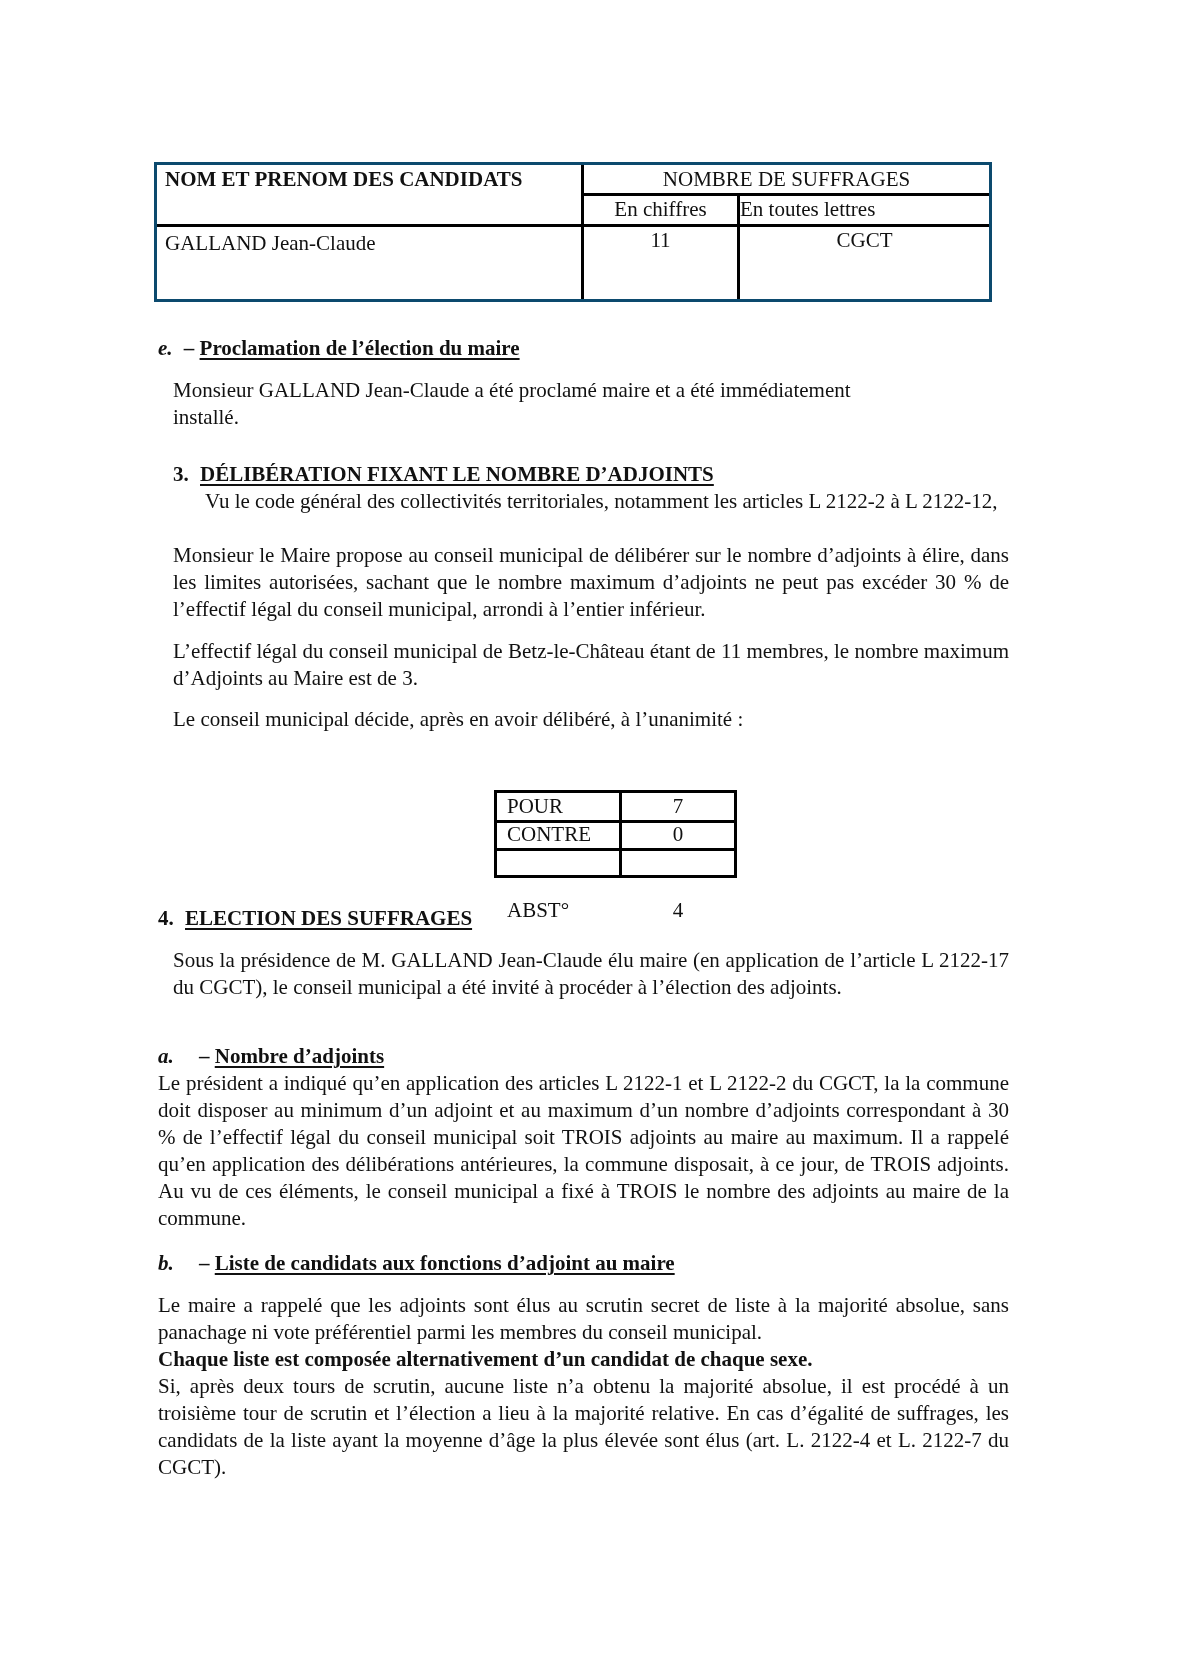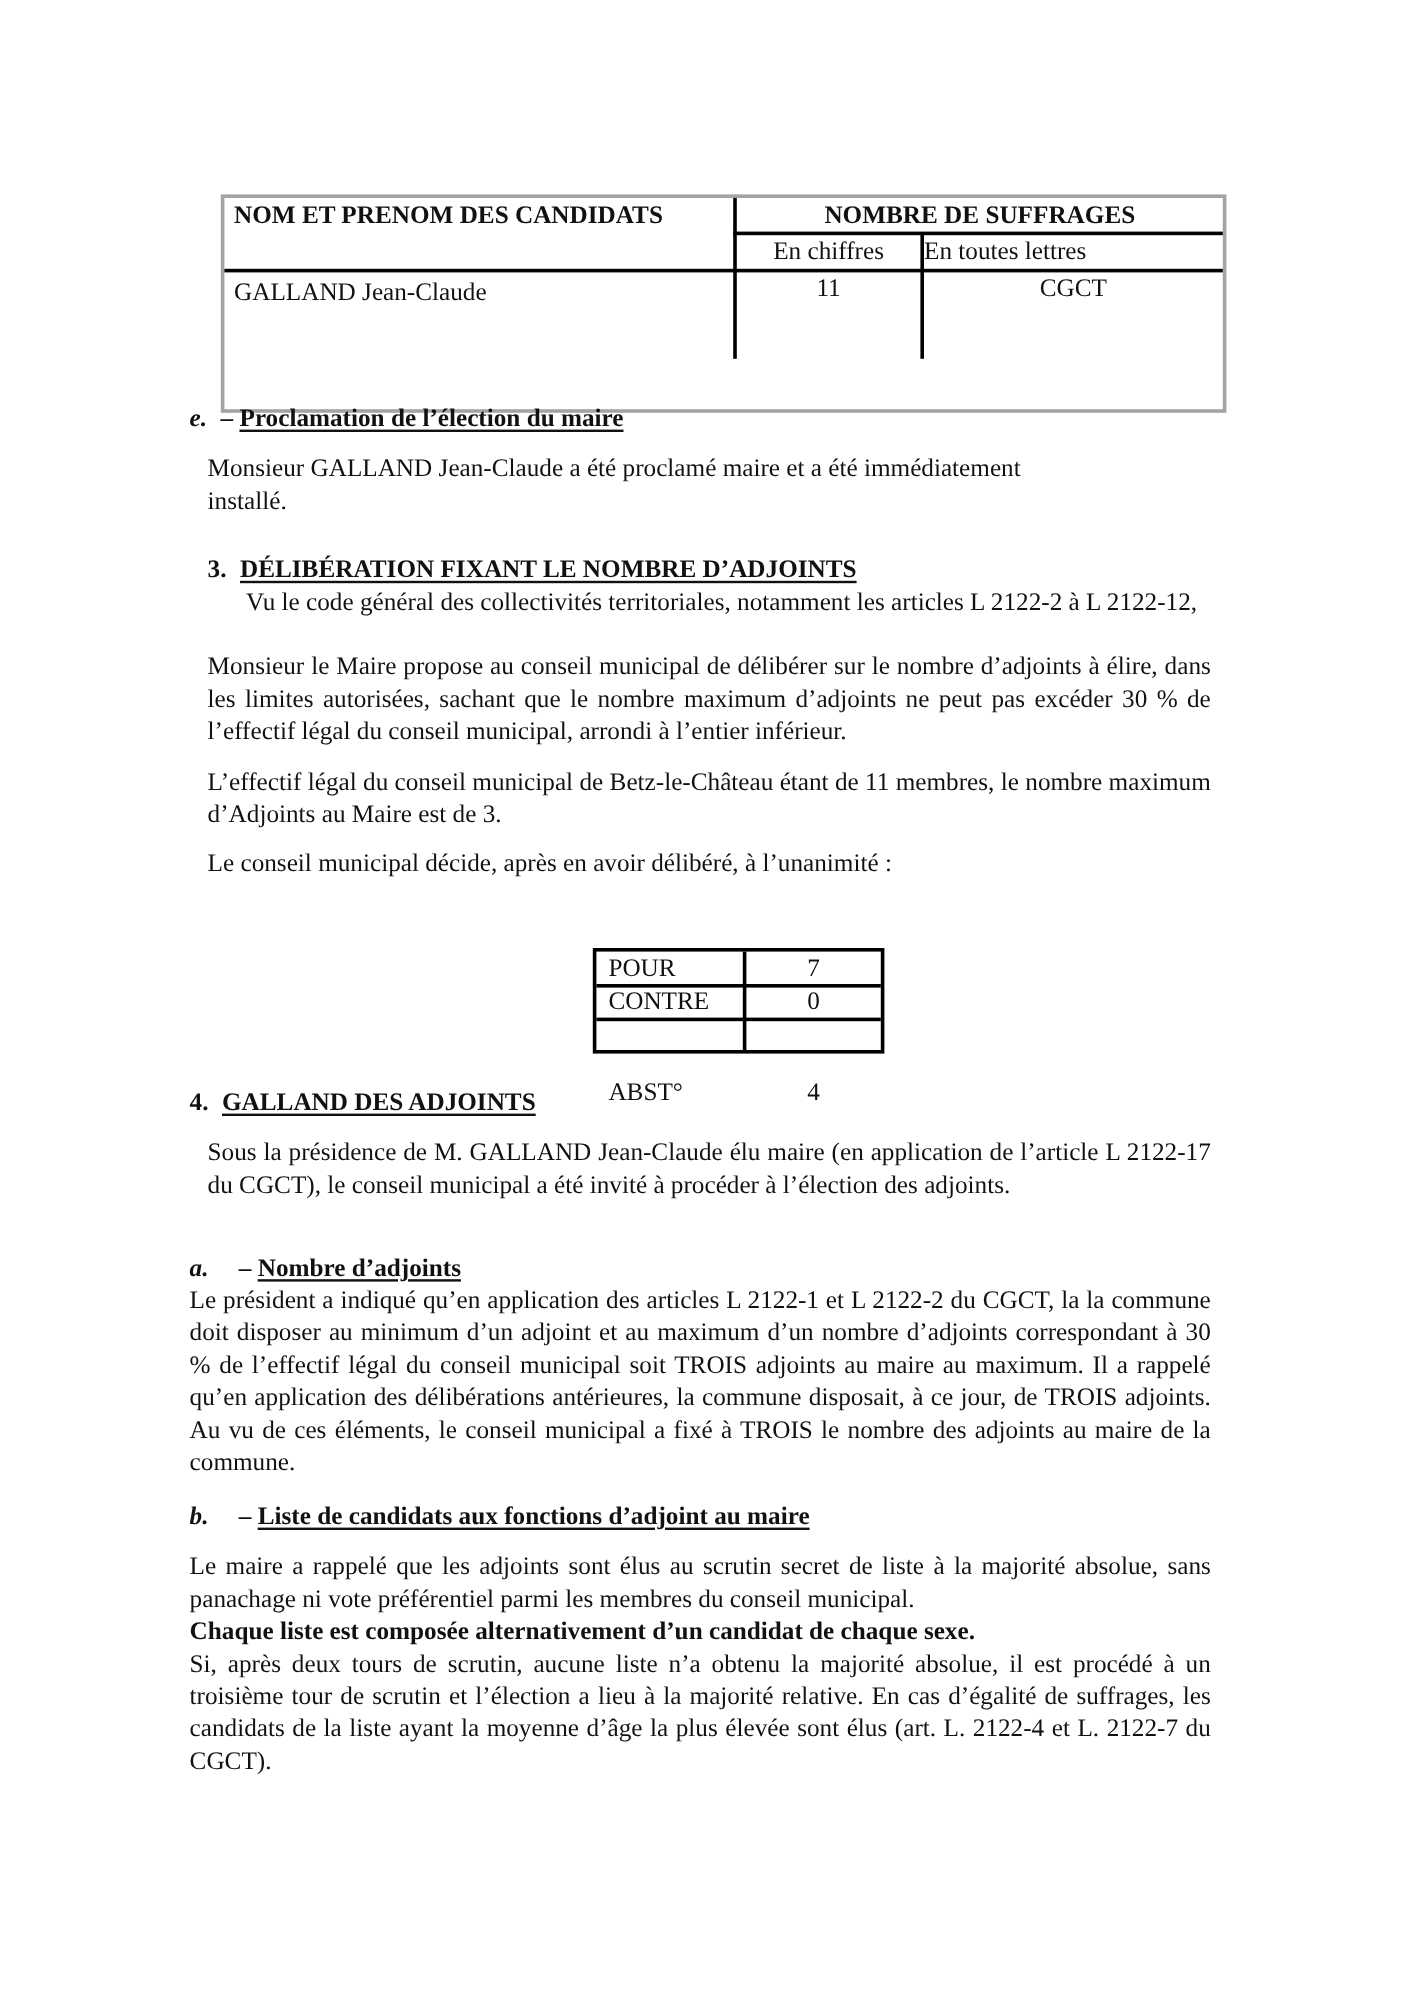--- a/index.html
+++ b/index.html
@@ -7,22 +7,22 @@
     width: 1178px; height: 1675px; position: relative; overflow: hidden;
     font-family: "Liberation Serif", serif; color: #111;
   }
   .abs { position: absolute; }
   .txt { font-size: 21px; line-height: 27px; }
   .justify { text-align: justify; text-align-last: left; }
   u { text-decoration: underline; text-decoration-thickness: 2px; text-underline-offset: 3px; }
 
   
   #cand-table {
-    left: 184px; top: 162px; width: 838px; height: 182px;
-    border: 3px solid #a3a3a3; box-sizing: border-box;
+    left: 154px; top: 162px; width: 838px; height: 140px;
+    border: 3px solid #0c4a6e; box-sizing: border-box;
   }
   #cand-table .cell { position: absolute; box-sizing: border-box; font-size: 21px; }
   .vline { position: absolute; background: #000; }
   .hline { position: absolute; background: #000; }
 
   
   #vote-table {
     left: 494px; top: 790px; width: 243px; height: 88px;
     border: 3px solid #000; box-sizing: border-box;
   }
@@ -36,21 +36,21 @@
 </head>
 <body>
 
 <div id="cand-table" class="abs">
   <div class="vline" style="left:424px; top:0; width:3px; height:134px;"></div>
   <div class="vline" style="left:580px; top:30px; width:3px; height:104px;"></div>
   <div class="hline" style="left:424px; top:28px; width:408px; height:3px;"></div>
   <div class="hline" style="left:0; top:59px; width:832px; height:3px;"></div>
 
   <div class="cell" style="left:8px; top:2px; font-weight:bold;">NOM ET PRENOM DES CANDIDATS</div>
-  <div class="cell" style="left:427px; top:2px; width:405px; text-align:center; font-weight:bold;">NOMBRE DE SUFFRAGES</div>
+  <div class="cell" style="left:427px; top:2px; width:405px; text-align:center; font-weight:normal;">NOMBRE DE SUFFRAGES</div>
   <div class="cell" style="left:427px; top:31px; width:153px; text-align:center; line-height:26px;">En chiffres</div>
   <div class="cell" style="left:583px; top:31px; width:249px; text-align:left; line-height:26px;">En toutes lettres</div>
 
   <div class="cell" style="left:8px; top:66px;">GALLAND Jean-Claude</div>
   <div class="cell" style="left:427px; top:63px; width:153px; text-align:center;">11</div>
   <div class="cell" style="left:583px; top:63px; width:249px; text-align:center;">CGCT</div>
 </div>
 
 <div class="abs heading" style="left:158px; top:335px;">
   <span class="sub-letter">e.</span>
@@ -86,21 +86,21 @@
     <span class="val">0</span>
   </div>
   <div class="row" style="top:55px;margin-top:48px;">
     <span class="lbl">ABST°</span>
     <span class="val">4</span>
   </div>
 </div>
 
 <div class="abs heading" style="left:158px; top:905px;">
   <span>4.</span>
-  <u style="margin-left:6px;">GALLAND DES ADJOINTS</u>
+  <u style="margin-left:6px;">ELECTION DES SUFFRAGES</u>
 </div>
 <div class="abs txt justify" style="left:173px; top:947px; width:836px;">Sous la présidence de M. GALLAND Jean-Claude élu maire (en application de l’article L 2122-17 du CGCT), le conseil municipal a été invité à procéder à l’élection des adjoints.</div>
 
 <div class="abs heading" style="left:158px; top:1043px;">
   <span class="sub-letter">a.</span>
   <span style="margin-left:20px;">–</span>
   <u>Nombre d’adjoints</u>
 </div>
 <div class="abs txt justify" style="left:158px; top:1070px; width:851px;">Le président a indiqué qu’en application des articles L 2122-1 et L 2122-2 du CGCT, la la commune doit disposer au minimum d’un adjoint et au maximum d’un nombre d’adjoints correspondant à 30 % de l’effectif légal du conseil municipal soit TROIS adjoints au maire au maximum. Il a rappelé qu’en application des délibérations antérieures, la commune disposait, à ce jour, de TROIS adjoints. Au vu de ces éléments, le conseil municipal a fixé à TROIS le nombre des adjoints au maire de la commune.</div>
 

